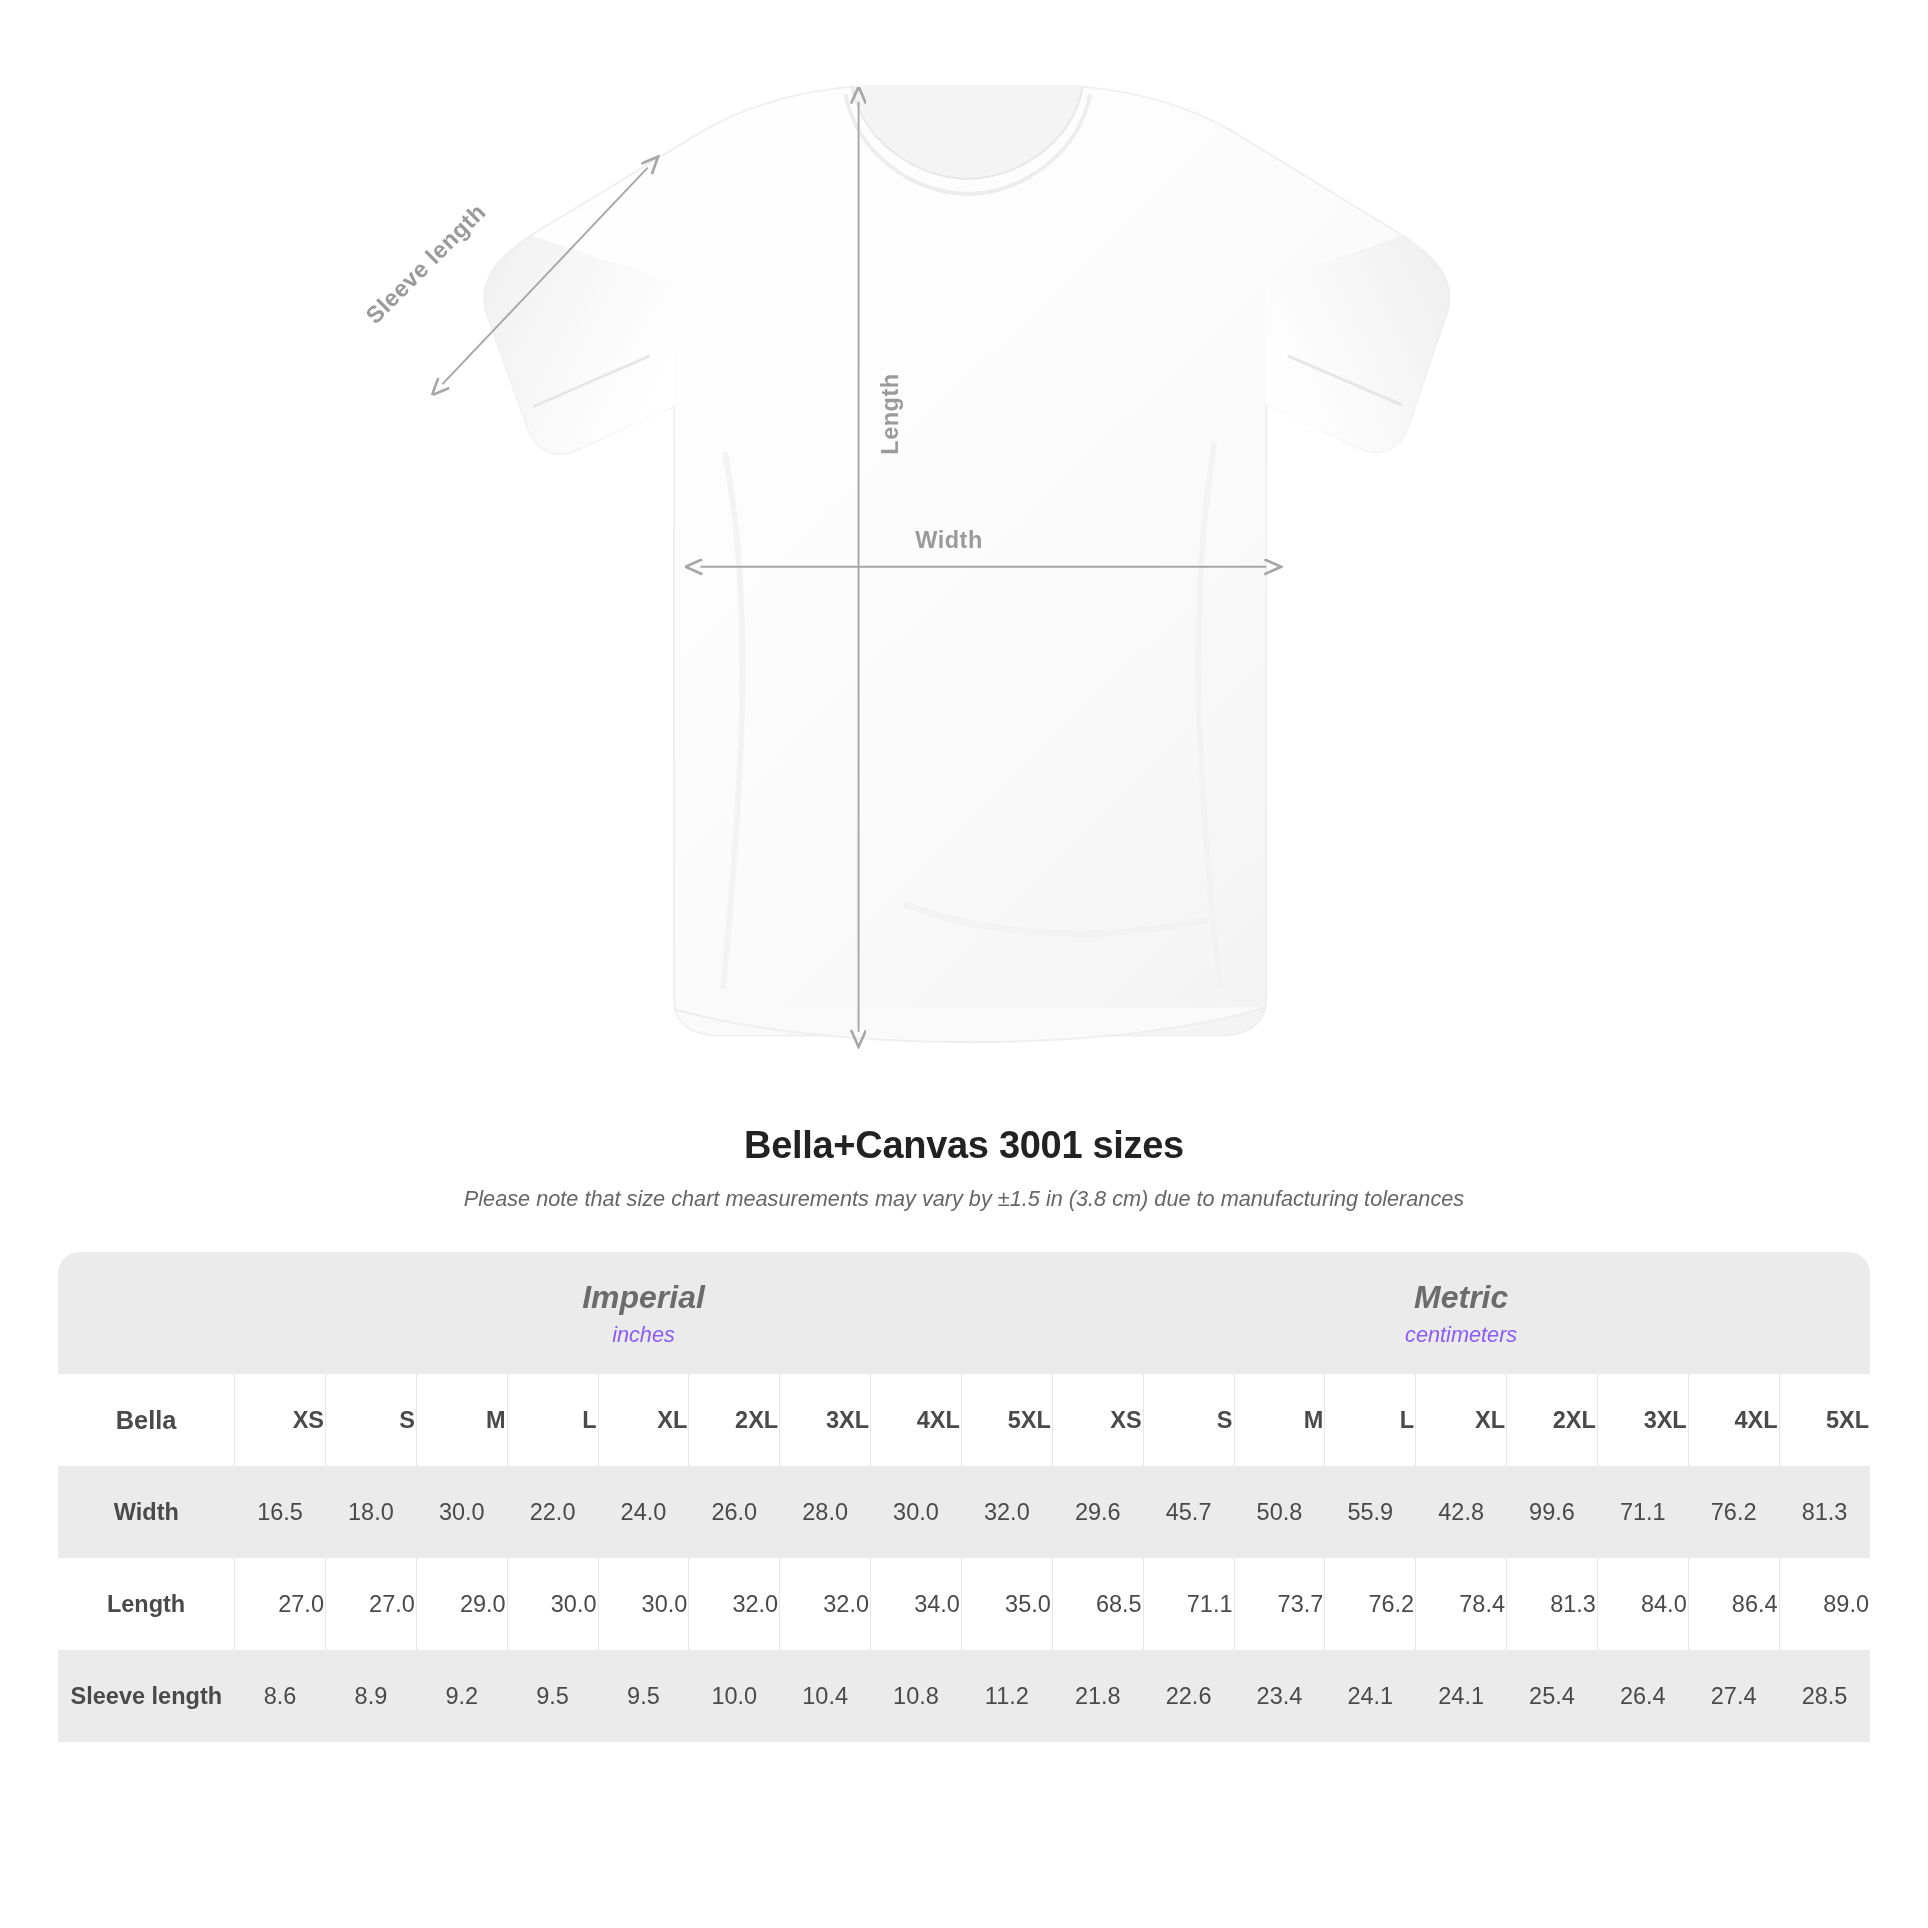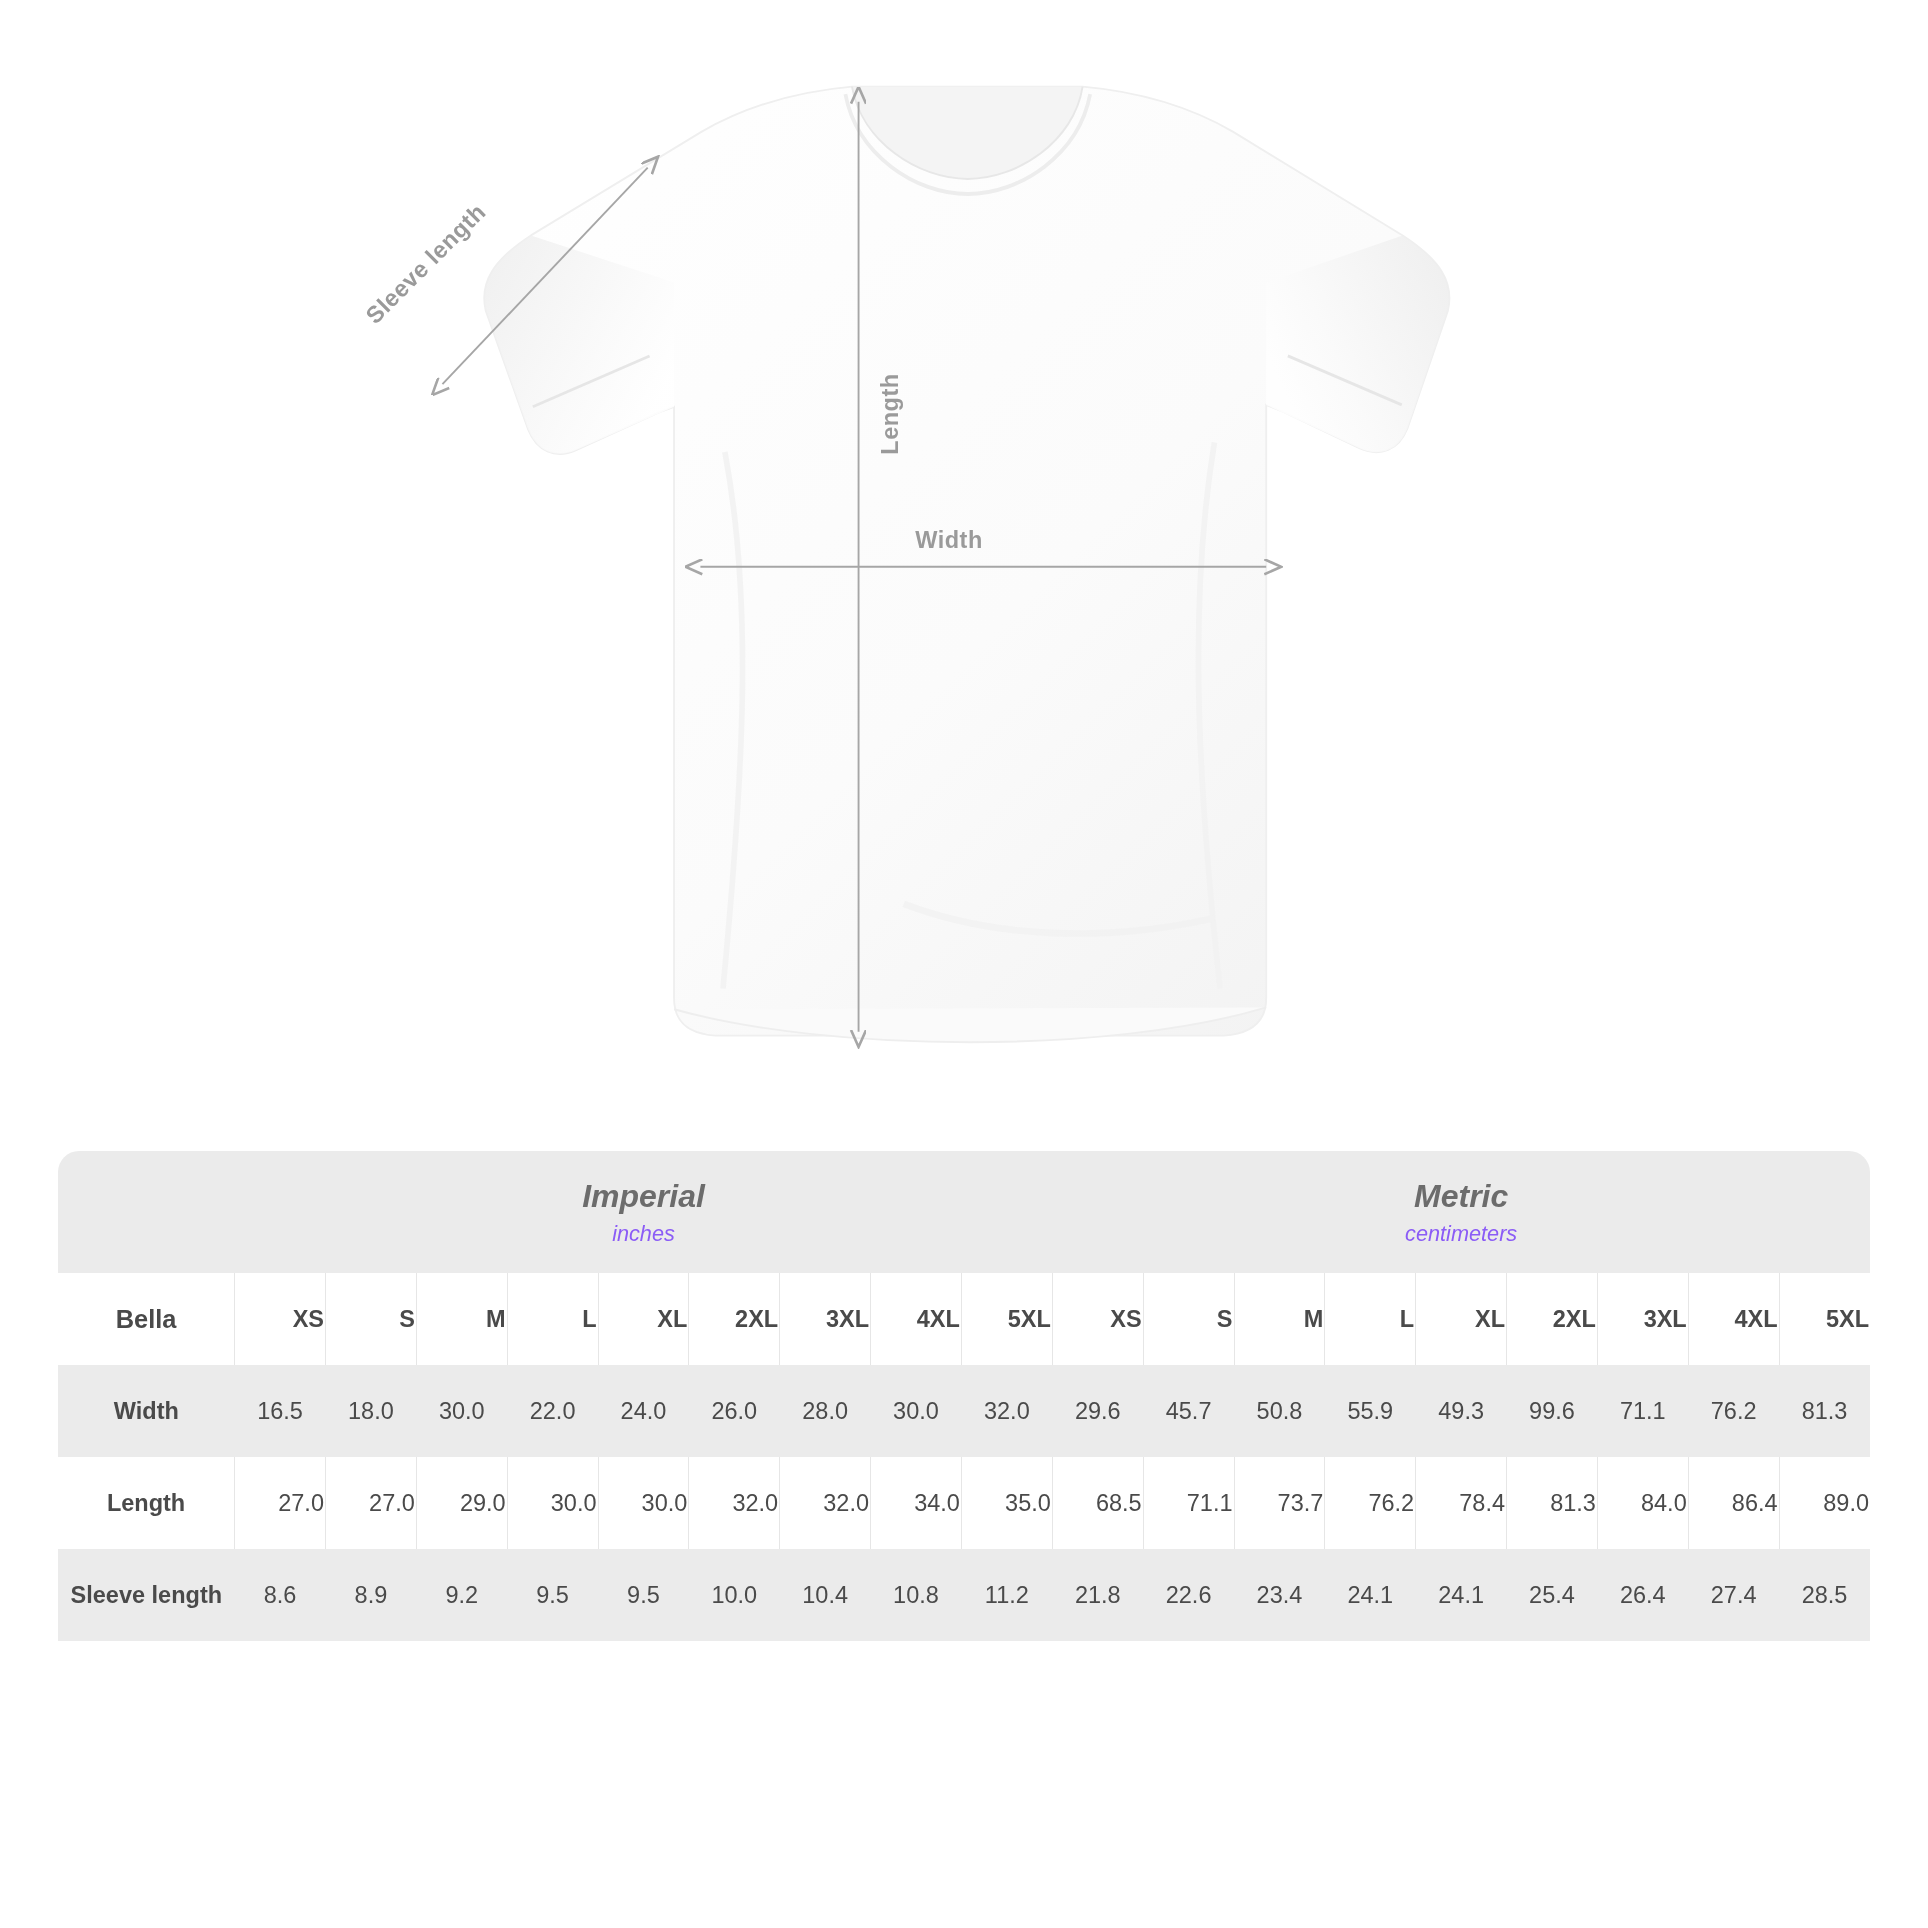--- a/index.html
+++ b/index.html
@@ -229,20 +229,24 @@
       <line x1="912" y1="108" x2="912" y2="1096" stroke="#a6a6a6" stroke-width="2" marker-start="url(#arrowStart)" marker-end="url(#arrowEnd)"></line>
 
       <line x1="744" y1="602" x2="1345" y2="602" stroke="#a6a6a6" stroke-width="2" marker-start="url(#arrowStart)" marker-end="url(#arrowEnd)"></line>
     </svg>
 
     <div class="dim-label label-sleeve">Sleeve length</div>
     <div class="dim-label label-length">Length</div>
     <div class="dim-label label-width">Width</div>
   </div>
 
+  <div class="title-block">
+    <h1 class="chart-title">Bella+Canvas 3001 sizes</h1>
+    <div class="chart-note">Please note that size chart measurements may vary by ±1.5 in (3.8 cm) due to manufacturing tolerances</div>
+  </div>
 
   <div class="table-wrap">
     <table class="size-table">
       <colgroup>
         <col class="col-label">
         <col class="col-data">
           <col class="col-data">
           <col class="col-data">
           <col class="col-data">
           <col class="col-data">
@@ -304,21 +308,21 @@
           <td class="cellval sep">22.0</td>
           <td class="cellval sep">24.0</td>
           <td class="cellval sep">26.0</td>
           <td class="cellval sep">28.0</td>
           <td class="cellval sep">30.0</td>
           <td class="cellval sep">32.0</td>
           <td class="cellval sep">29.6</td>
           <td class="cellval sep">45.7</td>
           <td class="cellval sep">50.8</td>
           <td class="cellval sep">55.9</td>
-          <td class="cellval sep">49.3</td>
+          <td class="cellval sep">42.8</td>
           <td class="cellval sep">99.6</td>
           <td class="cellval sep">71.1</td>
           <td class="cellval sep">76.2</td>
           <td class="cellval sep">81.3</td>
         </tr>
 
         <tr class="data-row band-white">
           <td class="rowlabel">Length</td>
           <td class="cellval sep">27.0</td>
           <td class="cellval sep">27.0</td>

